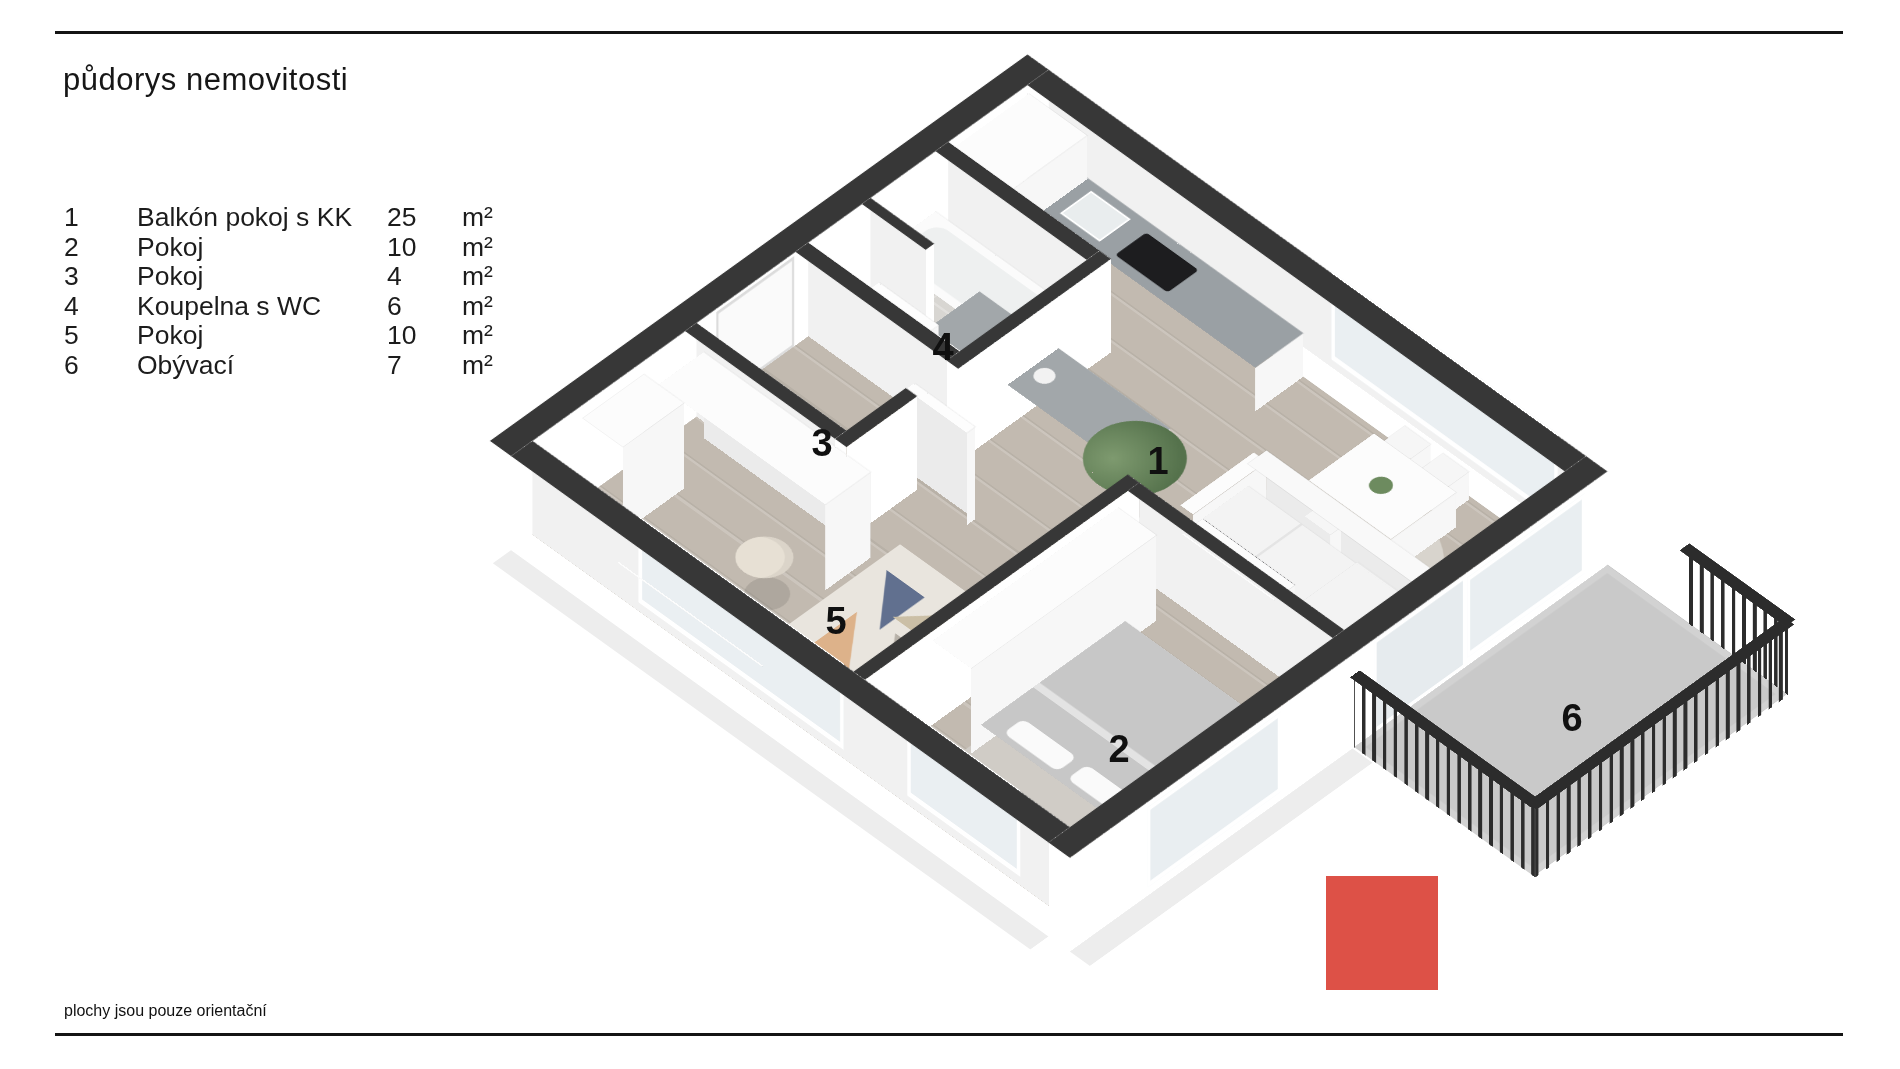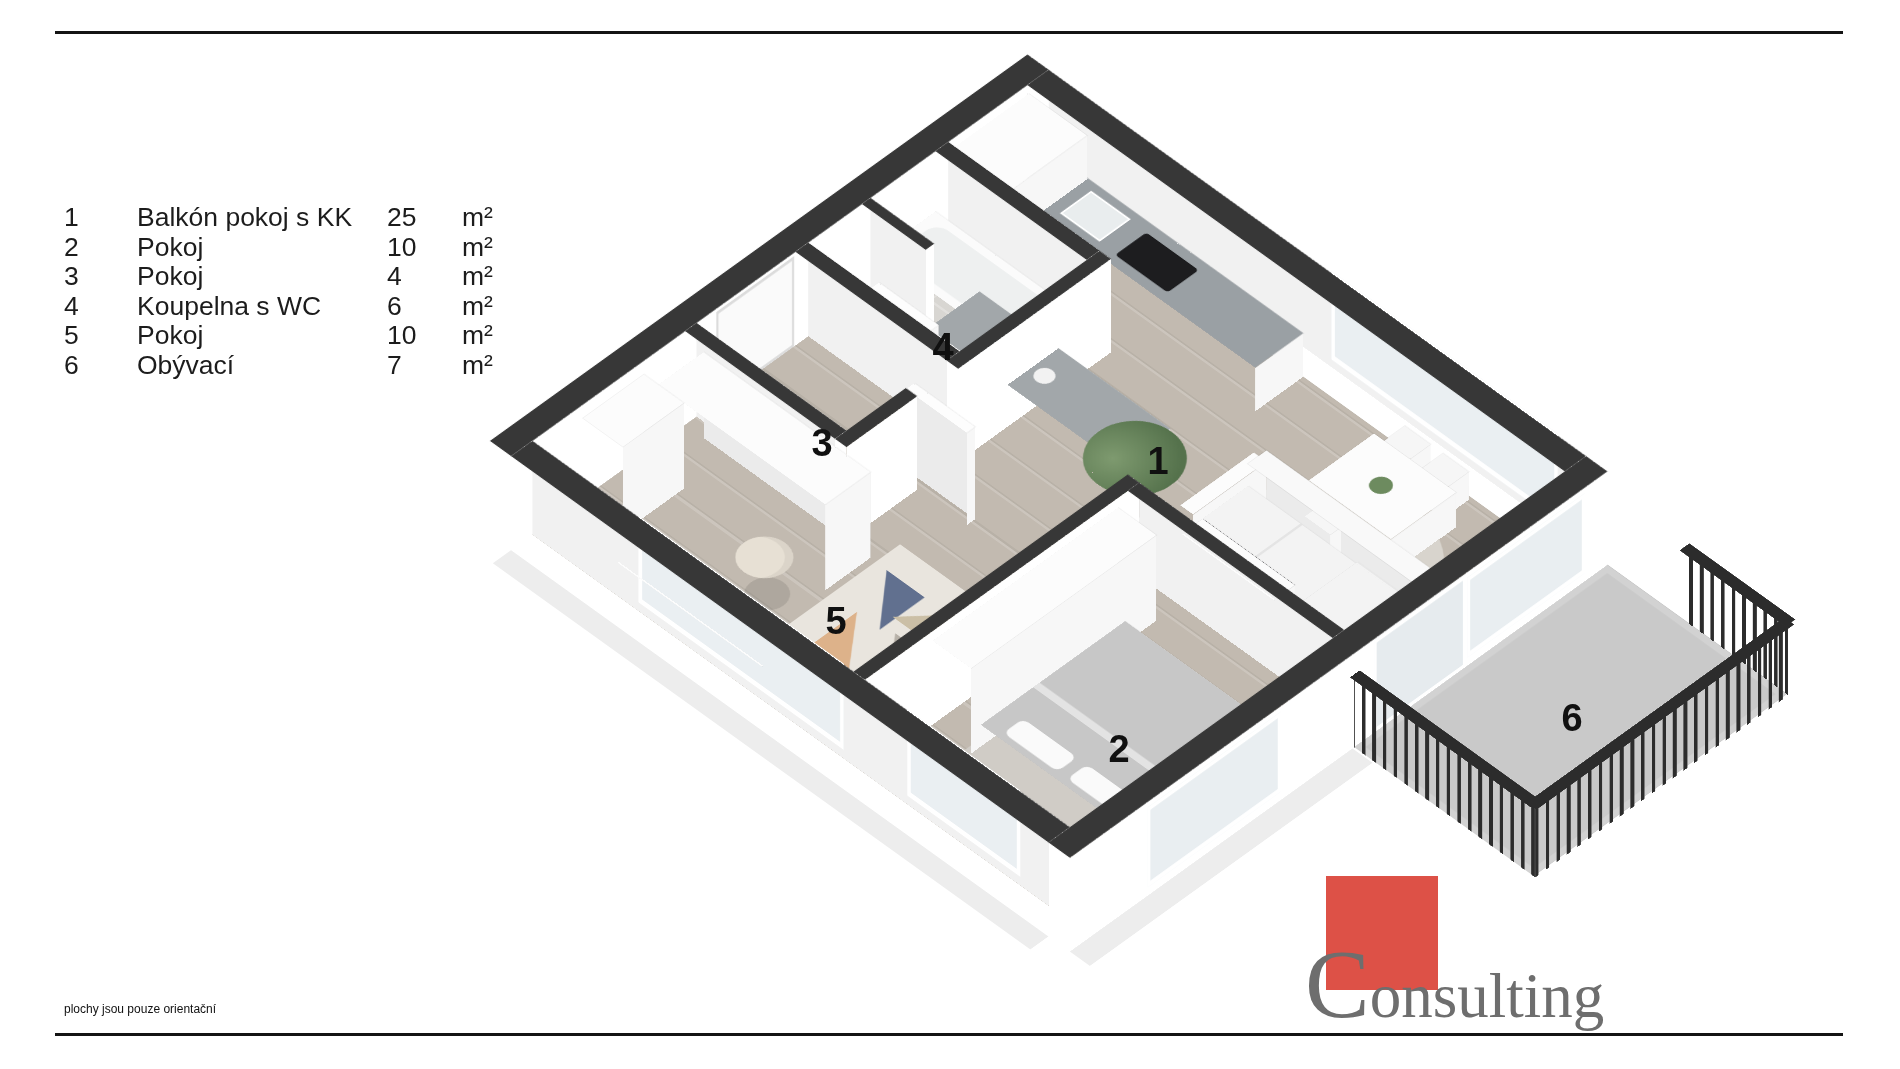--- a/index.html
+++ b/index.html
@@ -7,21 +7,21 @@
         font-family:"Liberation Sans",sans-serif;color:#1a1a1a;}
   .rule{position:absolute;left:55px;width:1788px;height:3px;background:#141414;}
   .rule-top{top:31px;}
   .rule-bottom{top:1033px;}
   .title{position:absolute;left:63px;top:62px;font-size:31px;letter-spacing:.5px;color:#161616;}
   .legend{position:absolute;left:64px;top:203px;font-size:26.5px;color:#1c1c1c;}
   .legend-row{display:flex;line-height:29.6px;white-space:nowrap;}
   .lg-num{width:73px;}
   .lg-name{width:250px;}
   .lg-val{width:75px;}
-  .note{position:absolute;left:64px;top:1002px;font-size:12px;color:#111;}
+  .note{position:absolute;left:64px;top:1002px;font-size:16px;color:#111;}
   
   .lbl{position:absolute;font-weight:700;font-size:38px;color:#101010;transform:translate(-50%,-50%);}
   
   .scene-anchor{position:absolute;left:490px;top:535px;width:0;height:0;}
   .scene{position:absolute;left:0;top:0;width:760px;height:820px;transform-origin:0 0;
          transform:scale(1,1.32) rotateX(57deg) rotateZ(-45deg);transform-style:preserve-3d;}
   .f{position:absolute;transform-origin:0 0;}
   
   .logo{position:absolute;left:1250px;top:886px;width:440px;height:160px;
         font-family:"Liberation Serif",serif;color:#6e6e6e;}
@@ -33,20 +33,21 @@
   .logo .reg{font-size:25px;position:relative;top:-34px;left:3px;}
 </style>
 </head>
 <body>
 
 <div class="page">
 
   <div class="rule rule-top"></div>
   <div class="rule rule-bottom"></div>
 
+  <div class="title">půdorys nemovitosti</div>
 
   <div class="legend">
     <div class="legend-row">
       <span class="lg-num">1</span>
       <span class="lg-name">Balkón pokoj s KK</span>
       <span class="lg-val">25</span>
       <span class="lg-unit">m²</span>
     </div>
     <div class="legend-row">
       <span class="lg-num">2</span>
@@ -255,16 +256,15 @@
   <div class="lbl" style="left:1119px;top:749px;">2</div>
   <div class="lbl" style="left:822px;top:443px;">3</div>
   <div class="lbl" style="left:943px;top:347px;">4</div>
   <div class="lbl" style="left:836px;top:621px;">5</div>
   <div class="lbl" style="left:1572px;top:718px;">6</div>
 
   <div class="note">plochy jsou pouze orientační</div>
 
   <div class="logo">
     <div class="red-square"></div>
-    <div class="line2"><span class="big">C</span><span>onsulting</span></div>
   </div>
 
 </div>
 
 </body></html>

